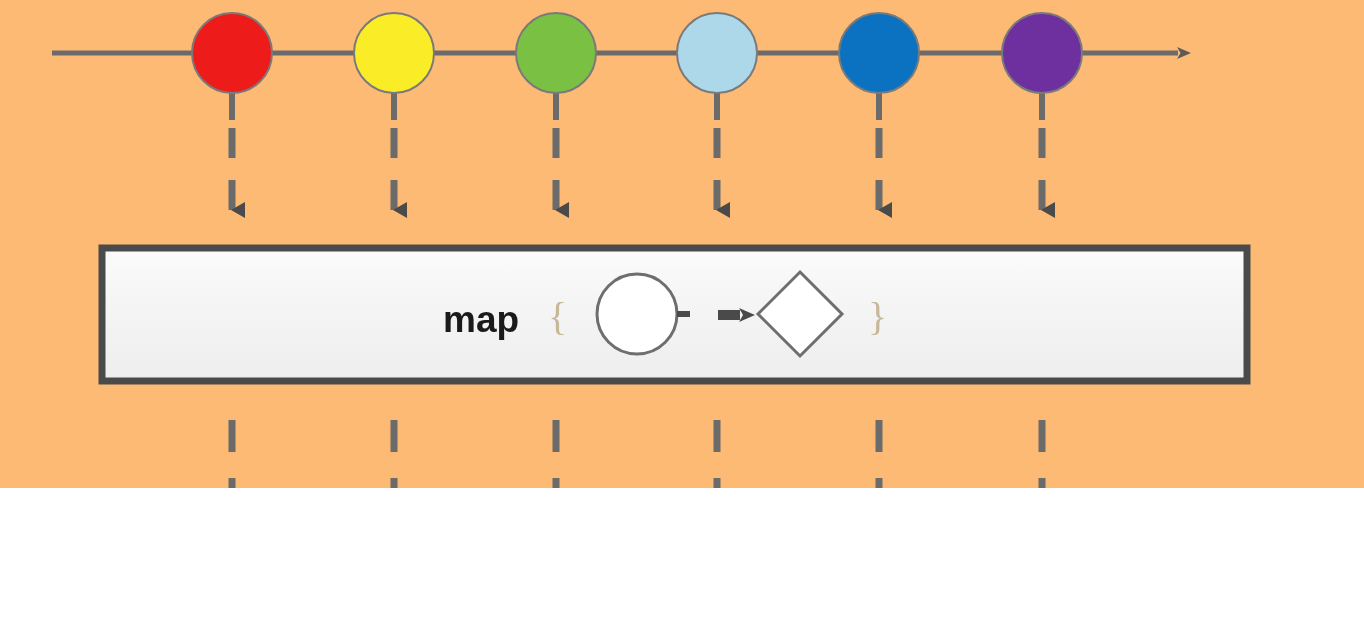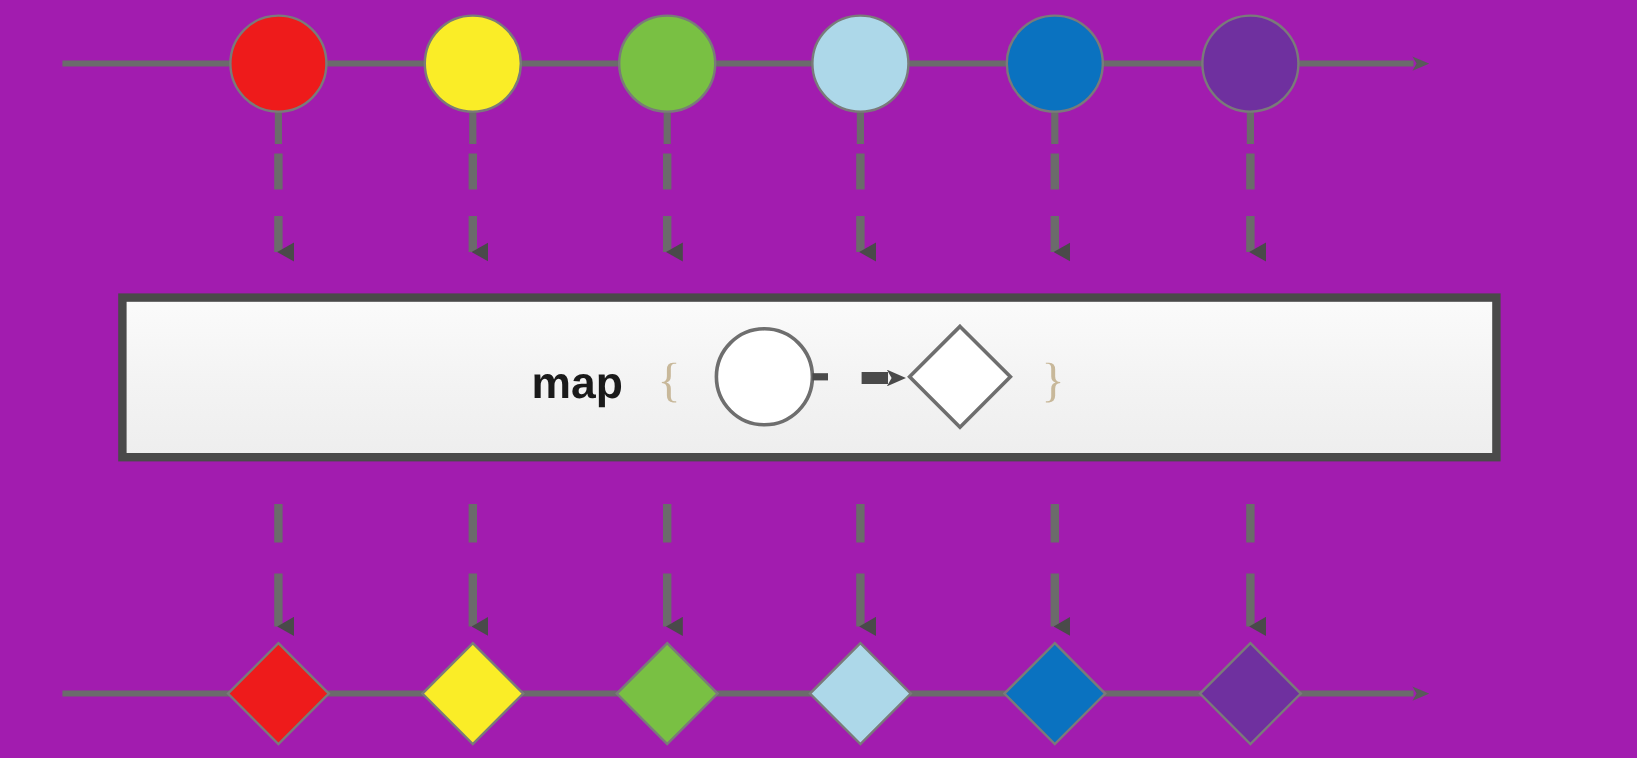--- a/index.html
+++ b/index.html
@@ -6,22 +6,22 @@
     margin: 0;
     padding: 0;
     background: #ffffff;
   }
   body {
     font-family: "Liberation Sans", sans-serif;
   }
   #stage {
     position: relative;
     width: 1364px;
-    height: 632px;
-    background: #a21caf;
+    height: 488px;
+    background: #fdba74;
     overflow: hidden;
   }
   #marble-svg {
     position: absolute;
     left: 0;
     top: 0;
     width: 1364px;
     height: 632px;
     display: block;
   }

